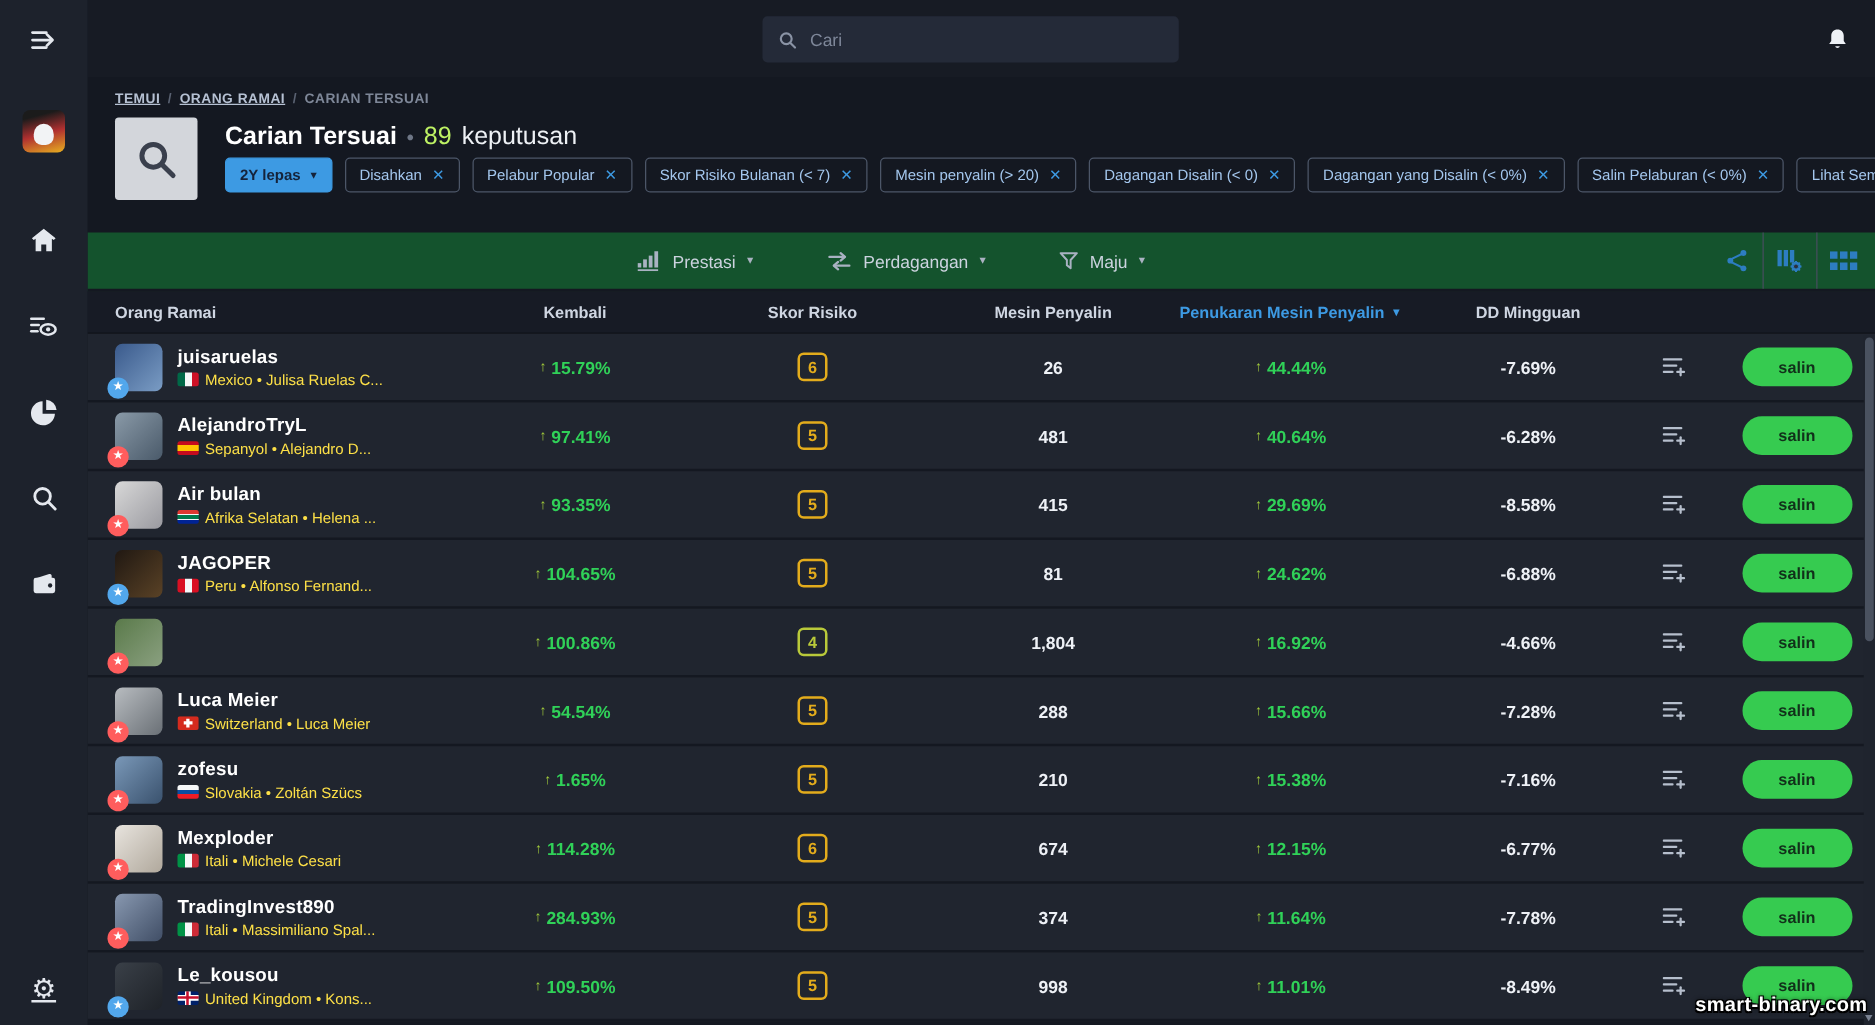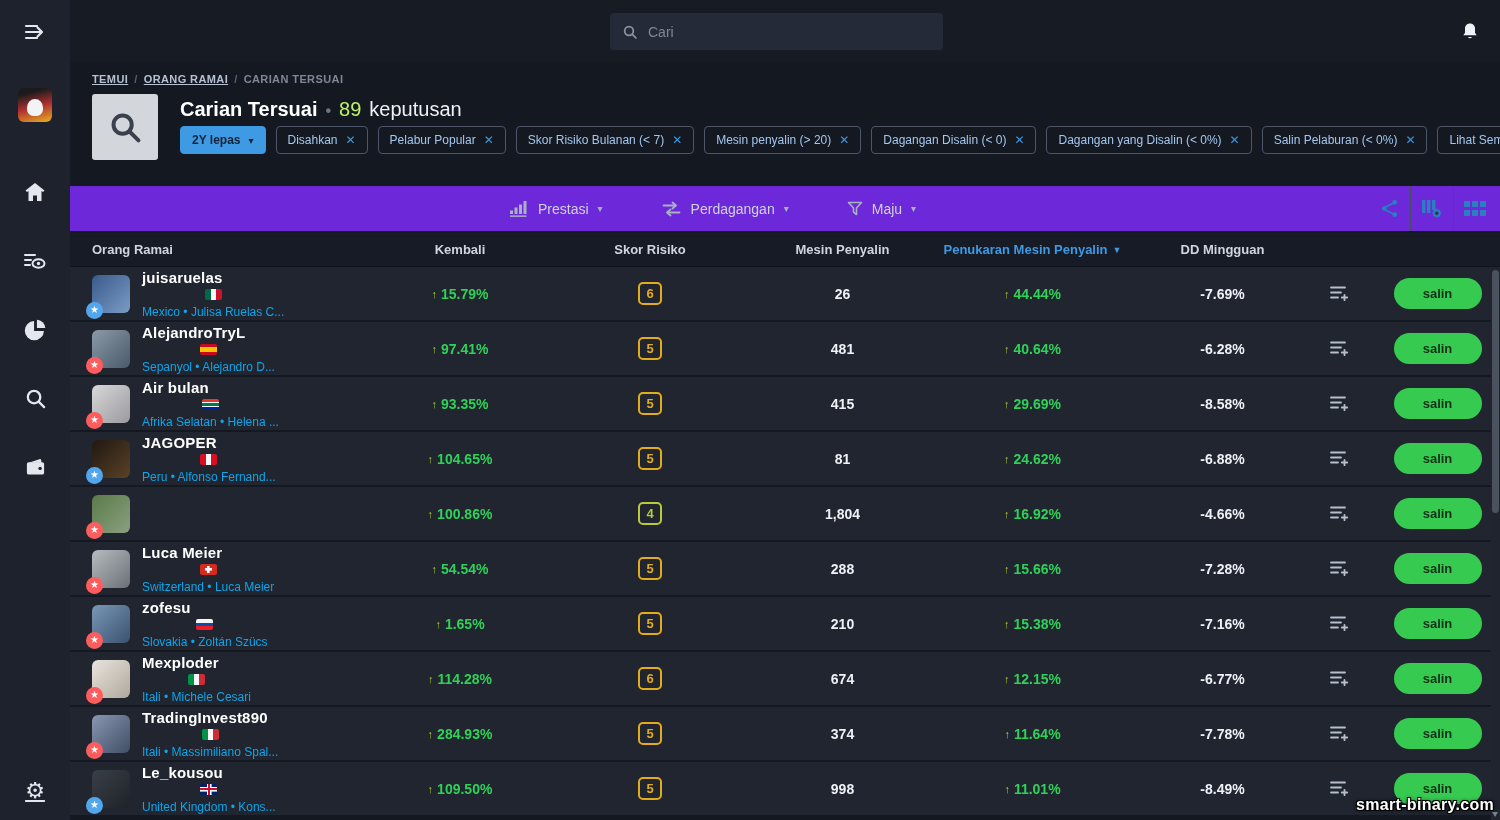--- a/index.html
+++ b/index.html
@@ -61,21 +61,21 @@
     border-radius:4px; border:1px solid #4c5668; background:transparent;
     color:#a4c7ee; font-size:12px; font-family:inherit; cursor:pointer; flex:0 0 auto;
   }
   .chip .x { color:var(--accent-blue,#3d9ae3); font-weight:700; font-size:12px; }
   .chip .caret { font-size:10px; color:#a4c7ee; }
   .chip--active { background:var(--accent-blue,#3d9ae3); border-color:var(--accent-blue,#3d9ae3); color:#15233a; font-weight:700; }
   .chip--active .caret { color:#15233a; }
 
   
   .toolbar {
-    position:absolute; left:0; right:0; top:124px; height:47px; background:#6d28d9;
+    position:absolute; left:0; right:0; top:124px; height:47px; background:#14532d;
     display:flex; align-items:center; border-bottom:2px solid #141821;
   }
   .tabs { position:absolute; left:440px; display:flex; gap:58px; align-items:center; }
   .tab { display:flex; align-items:center; gap:9px; color:#ccd3df; font-size:14px; cursor:pointer; }
   .tab .caret { font-size:10px; color:#aab2c2; }
   .tool-actions { position:absolute; right:4px; top:0; height:45px; display:flex; align-items:center; }
   .tool-btn { width:42px; height:45px; display:flex; align-items:center; justify-content:center; cursor:pointer; }
   .tool-sep { width:1px; height:45px; background:#454e5e; }
 
   
@@ -95,21 +95,21 @@
   .thead .sorted { color:var(--accent-blue,#4a9fe8); display:flex; align-items:center; justify-content:center; gap:5px; }
   .thead .sort-caret { font-size:9px; }
 
   .avatar { width:38px; height:38px; border-radius:6px; position:relative; flex:0 0 auto; cursor:pointer; }
   .badge { position:absolute; left:-6px; bottom:-6px; width:17px; height:17px; border-radius:50%; display:flex; align-items:center; justify-content:center; }
   .badge-blue { background:var(--badge-blue,#52a7ec); }
   .badge-red  { background:var(--badge-red,#ff5d5d); }
   .badge .star { color:#fff; font-size:10px; line-height:1; }
 
   .uname { color:#ffffff; font-weight:700; font-size:15px; letter-spacing:.2px; cursor:pointer; }
-  .usub { display:flex; align-items:center; gap:5px; margin-top:3px; font-size:12px; color:#0ea5e9;flex-direction:column; }
+  .usub { display:flex; align-items:center; gap:5px; margin-top:3px; font-size:12px; color:#fde047; }
 
   .flag { width:17px; height:11px; border-radius:2px; display:inline-block; flex:0 0 auto; background:#555; position:relative; }
   .flag-mx { background:linear-gradient(90deg,#006847 0 33%,#f5f7f8 33% 66%,#ce1126 66%); }
   .flag-es { background:linear-gradient(180deg,#c60b1e 0 27%,#ffc400 27% 73%,#c60b1e 73%); }
   .flag-za { background:linear-gradient(180deg,#de3831 0 30%,#f5f7f8 30% 38%,#007a4d 38% 62%,#f5f7f8 62% 70%,#002395 70%); }
   .flag-pe { background:linear-gradient(90deg,#d91023 0 33%,#f5f7f8 33% 66%,#d91023 66%); }
   .flag-au { background:#00247d; }
   .flag-au::after { content:""; position:absolute; left:0; top:0; width:9px; height:6px;
     background:linear-gradient(#fff,#fff) 50% 50%/9px 1.3px no-repeat,
                linear-gradient(#fff,#fff) 50% 50%/1.3px 6px no-repeat; }

